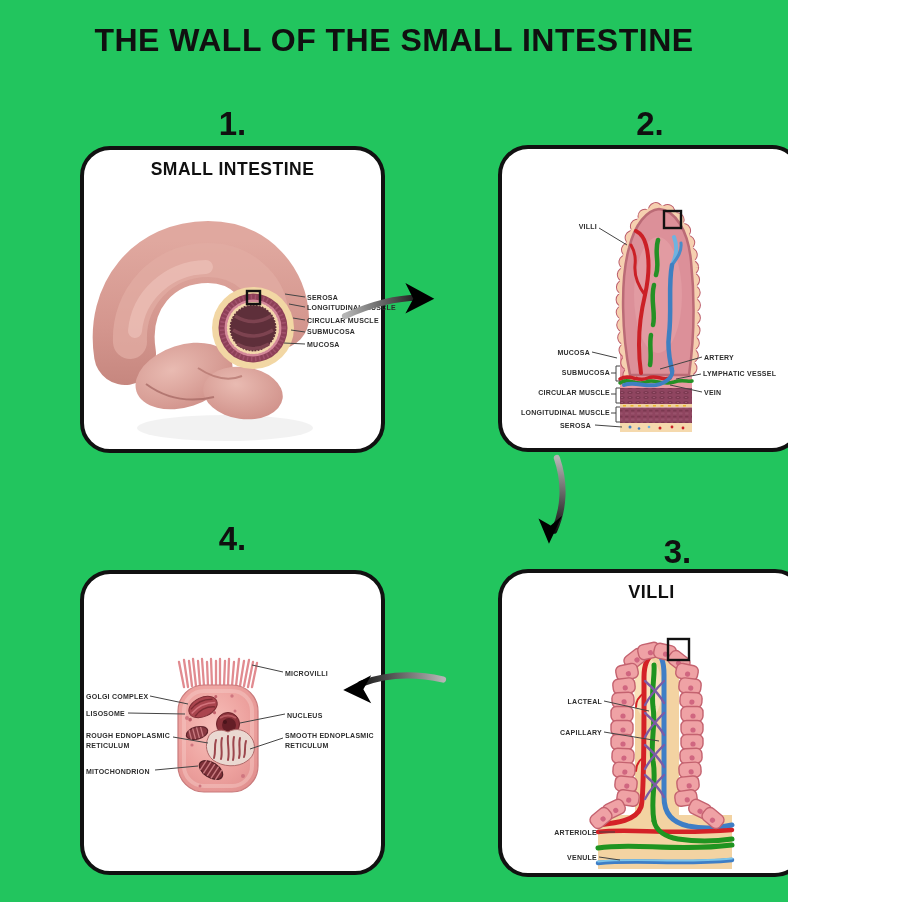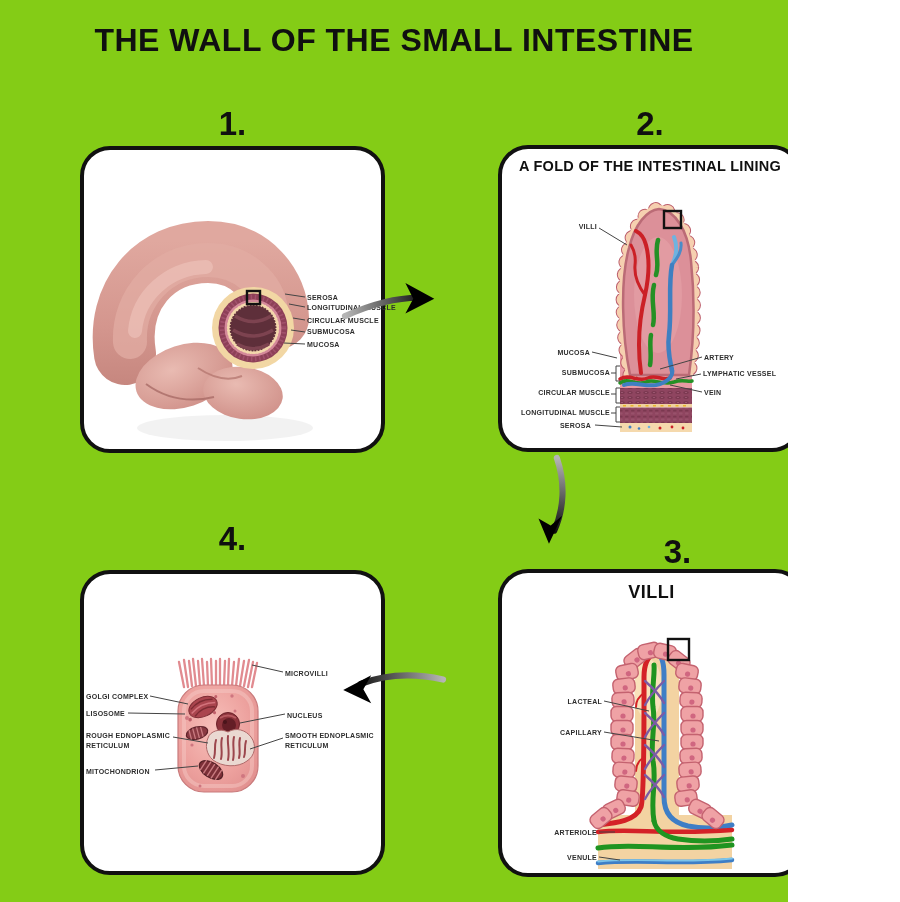--- a/index.html
+++ b/index.html
@@ -1,16 +1,16 @@
 <!DOCTYPE html>
 <html><head>
 <meta charset="utf-8">
 <style>
   html,body{margin:0;padding:0;background:#fff;}
-  .canvas{position:relative;width:788px;height:902px;background:#84cc16;overflow:hidden;
+  .canvas{position:relative;width:788px;height:902px;background:#22c55e;overflow:hidden;
           font-family:"Liberation Sans",sans-serif;color:#111;}
   .main-title{position:absolute;left:0;top:22px;width:100%;margin:0;text-align:center;
           font-size:32px;font-weight:900;letter-spacing:.5px;color:#101010;}
   .panel{position:absolute;}
   .p1{left:80px;top:146px;width:305px;height:307px;}
   .p2{left:498px;top:145px;width:304px;height:307px;}
   .p3{left:498px;top:569px;width:307px;height:308px;}
   .p4{left:80px;top:570px;width:305px;height:305px;}
   .pbox{position:absolute;inset:0;background:#fff;border:4px solid #111;border-radius:30px;box-sizing:border-box;}
   .pnum{position:absolute;left:0;width:100%;text-align:center;font-size:33px;font-weight:900;line-height:1;color:#101010;}
@@ -32,20 +32,21 @@
 </head>
 <body>
 
 <div class="canvas">
 
   <h1 class="main-title">THE WALL OF THE SMALL INTESTINE</h1>
 
   <section class="panel p1">
     <div class="pnum">1.</div>
     <div class="pbox"></div>
+    <div class="ptitle">SMALL INTESTINE</div>
     <svg class="art" viewBox="0 0 305 307">
       <defs>
         <linearGradient id="tubeG" x1="0" y1="95" x2="0" y2="265" gradientUnits="userSpaceOnUse">
           <stop offset="0" stop-color="#e0a89f"></stop>
             <stop offset="0.5" stop-color="#d4968e"></stop>
             <stop offset="1" stop-color="#c08078"></stop>
         </linearGradient>
         <radialGradient id="blobG" cx="0.4" cy="0.35" r="0.9">
           <stop offset="0" stop-color="#e9bbb2"></stop>
             <stop offset="1" stop-color="#c9857e"></stop>
@@ -85,21 +86,20 @@
     <div class="lbl" style="left:227px;top:147px;">SEROSA</div>
     <div class="lbl" style="left:227px;top:157px;">LONGITUDINAL MUSCLE</div>
     <div class="lbl" style="left:227px;top:170px;">CIRCULAR MUSCLE</div>
     <div class="lbl" style="left:227px;top:181px;">SUBMUCOSA</div>
     <div class="lbl" style="left:227px;top:194px;">MUCOSA</div>
   </section>
 
   <section class="panel p2">
     <div class="pnum">2.</div>
     <div class="pbox"></div>
-    <div class="ptitle">A FOLD OF THE INTESTINAL LINING</div>
     <svg class="art" viewBox="0 0 304 307">
       <defs>
         <pattern id="muscP" width="8" height="5" patternUnits="userSpaceOnUse">
           <rect width="8" height="5" fill="#8f4560"></rect>
           <ellipse cx="4" cy="2.5" rx="2.8" ry="1.5" fill="#7b3850"></ellipse>
           <ellipse cx="4" cy="2.5" rx="1.2" ry="0.6" fill="#a05a74"></ellipse>
         </pattern>
         <pattern id="muscP2" width="6" height="6" patternUnits="userSpaceOnUse">
           <rect width="6" height="6" fill="#8f4560"></rect>
           <rect x="1" y="0.8" width="3.6" height="1.8" rx="0.9" fill="#7b3850"></rect>

